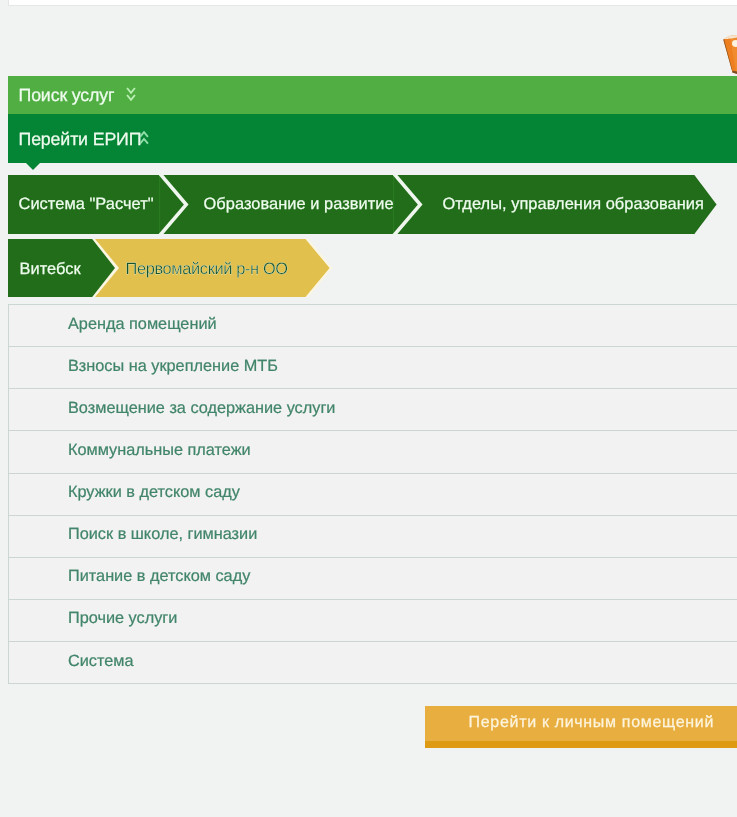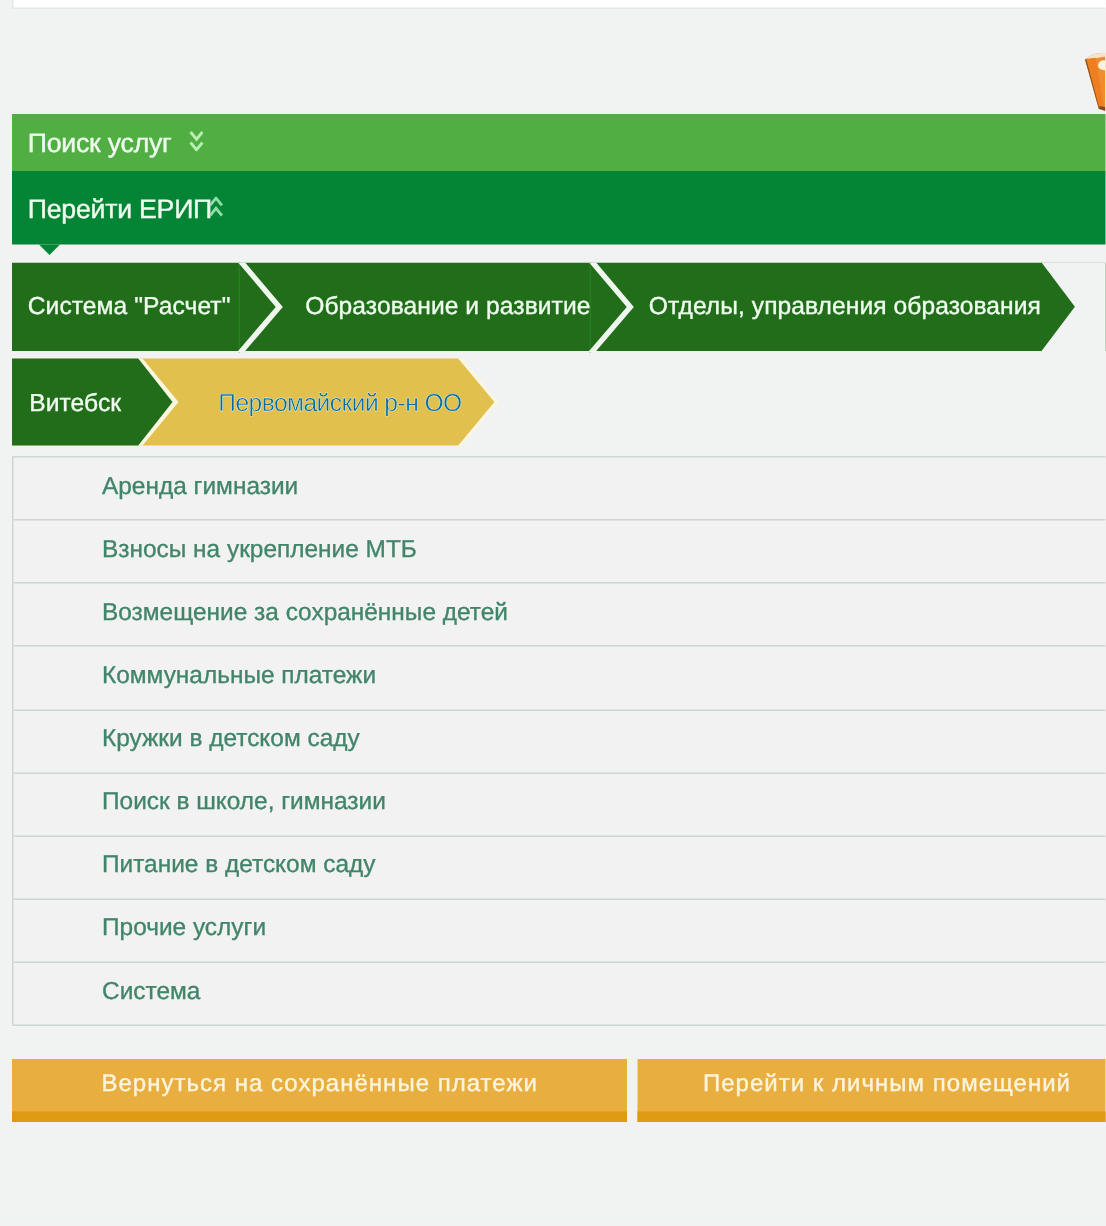--- a/index.html
+++ b/index.html
@@ -96,43 +96,43 @@
       <rect x="0" y="0" width="900" height="59" fill="#226d1a"></rect>
       <path d="M151.6 -1.5 L151.6 60.5" stroke="#2b7d22" stroke-width="1" fill="none"></path>
       <path d="M385.6 -1.5 L385.6 60.5" stroke="#2b7d22" stroke-width="1" fill="none"></path>
       <path d="M151.8 -1.5 L178.2 29.6 L151.8 60.5" fill="none" stroke="#eef6ee" stroke-width="3.6"></path>
       <path d="M385.8 -1.5 L412.2 29.6 L385.8 60.5" fill="none" stroke="#eef6ee" stroke-width="3.6"></path>
       <path d="M686 -3 L686 63 L900 63 L900 -3 Z" fill="#f1f2f2"></path>
       <path d="M686 -0.5 L708.6 29.5 L686 59.5 Z" fill="#226d1a"></path>
     </svg>
     <span class="lbl" style="left:11px">Система "Расчет"</span>
     <span class="lbl" style="left:196px">Образование и развитие</span>
-    <span class="lbl" style="left:425px">Отделы, управления образования</span>
+    <span class="lbl" style="left:435px">Отделы, управления образования</span>
   </div>
 
   <div class="bcrow bcrow2">
     <svg width="900" height="58" viewBox="0 0 900 58">
       <path d="M-2 -2 L298.6 -2 L324.4 29 L298.6 60 L-2 60 Z" fill="#fbf6e2"></path>
       <path d="M-2 -2 L295.8 -2 L321.6 29 L295.8 60 L-2 60 Z" fill="#e1c04e"></path>
       <path d="M-2 -2 L85.4 -2 L111 29 L85.4 60 L-2 60 Z" fill="#fbf6e2"></path>
       <path d="M-2 -2 L82.6 -2 L107 29 L82.6 60 L-2 60 Z" fill="#226d1a"></path>
     </svg>
     <span class="lbl" style="left:12px">Витебск</span>
-    <span class="lbl" style="left:138px;color:#0369a1;letter-spacing:-0.36px">Первомайский р-н ОО</span>
+    <span class="lbl" style="left:118px;color:#14532d;letter-spacing:-0.36px">Первомайский р-н ОО</span>
   </div>
 
   <div class="list">
       <div class="row">
-        <span class="lnk">Аренда гимназии</span>
+        <span class="lnk">Аренда помещений</span>
       </div>
       <div class="row">
         <span class="lnk">Взносы на укрепление МТБ</span>
       </div>
       <div class="row">
-        <span class="lnk">Возмещение за сохранённые детей</span>
+        <span class="lnk">Возмещение за содержание услуги</span>
       </div>
       <div class="row">
         <span class="lnk">Коммунальные платежи</span>
       </div>
       <div class="row">
         <span class="lnk hovered">Кружки в детском саду</span>
       </div>
       <div class="row">
         <span class="lnk">Поиск в школе, гимназии</span>
       </div>
@@ -140,20 +140,17 @@
         <span class="lnk">Питание в детском саду</span>
       </div>
       <div class="row">
         <span class="lnk">Прочие услуги</span>
       </div>
       <div class="row">
         <span class="lnk">Система</span>
       </div>
     </div>
 
-  <div class="btn" style="left:7.5px;width:410.6px;">
-    <span>Вернуться на сохранённые платежи</span>
-  </div>
   <div class="btn" style="left:425.2px;width:331.6px;">
     <span>Перейти к личным помещений</span>
   </div>
 
 </div>
 
 </body></html>

